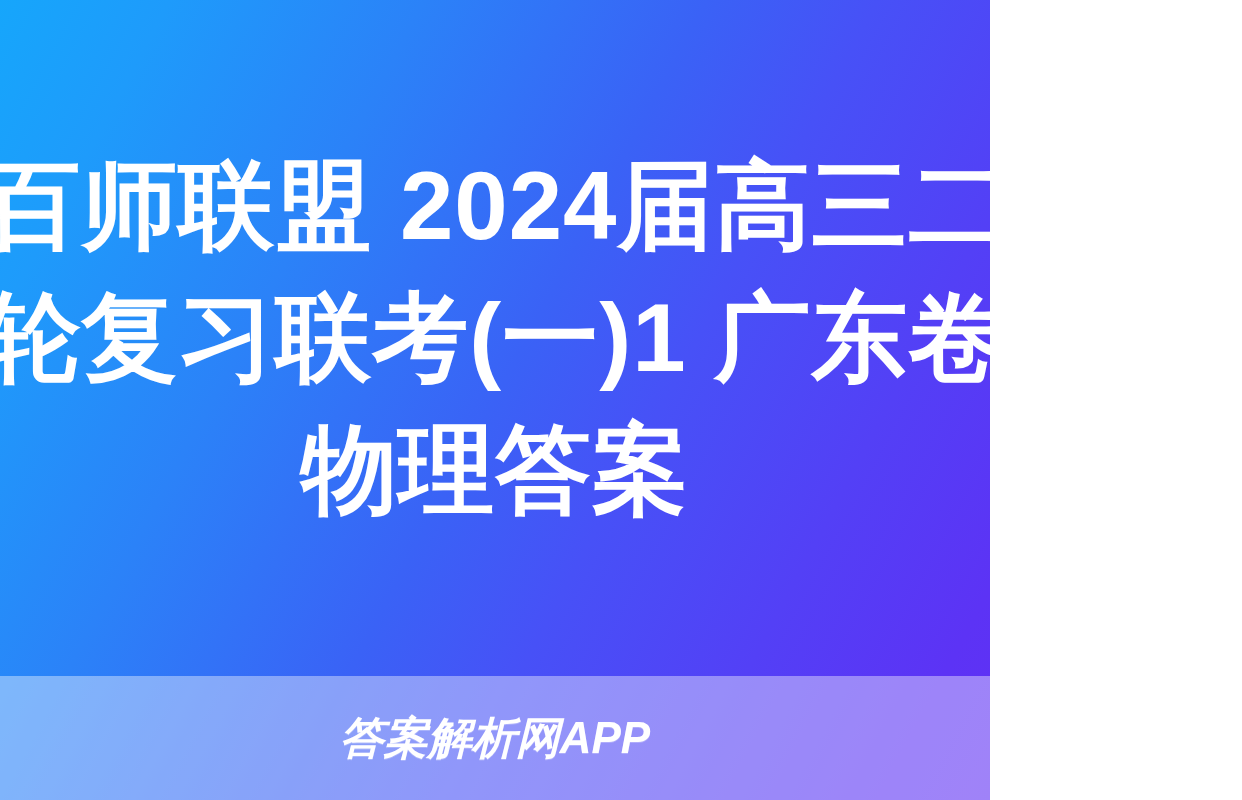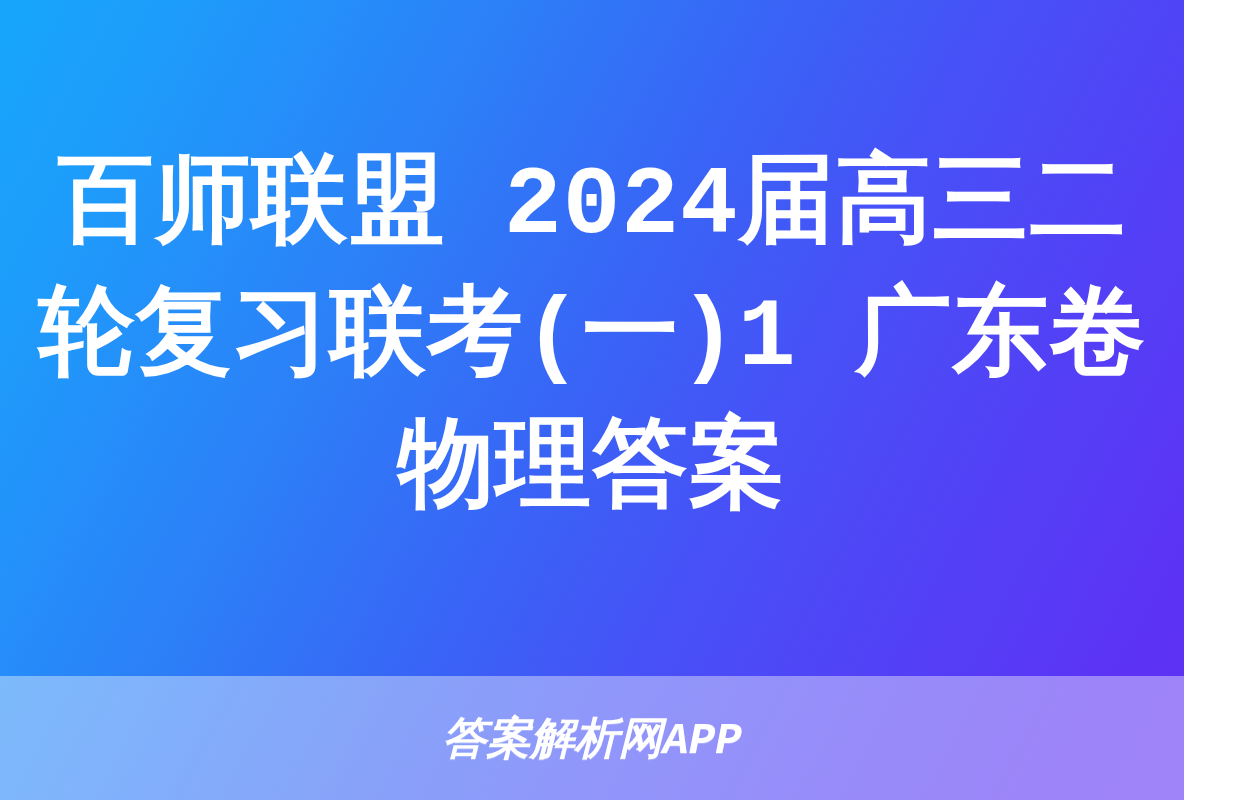--- a/index.html
+++ b/index.html
@@ -2,24 +2,24 @@
 <html><head>
 <meta charset="utf-8">
 <style>
   html, body {
     margin: 0;
     padding: 0;
     background: #ffffff;
   }
   #poster {
     position: relative;
-    width: 1184px;
+    width: 990px;
     height: 800px;
     overflow: hidden;
-    font-family: Liberation Mono, monospace;
+    font-family: Liberation Sans, sans-serif;
     
     background:
       linear-gradient(118deg,
         #16a6fb 0%,
         #1e9bfb 12%,
         #2b82f8 30%,
         #3a62f6 50%,
         #4751f7 62%,
         #5340f6 78%,
         #5c33f5 92%,

